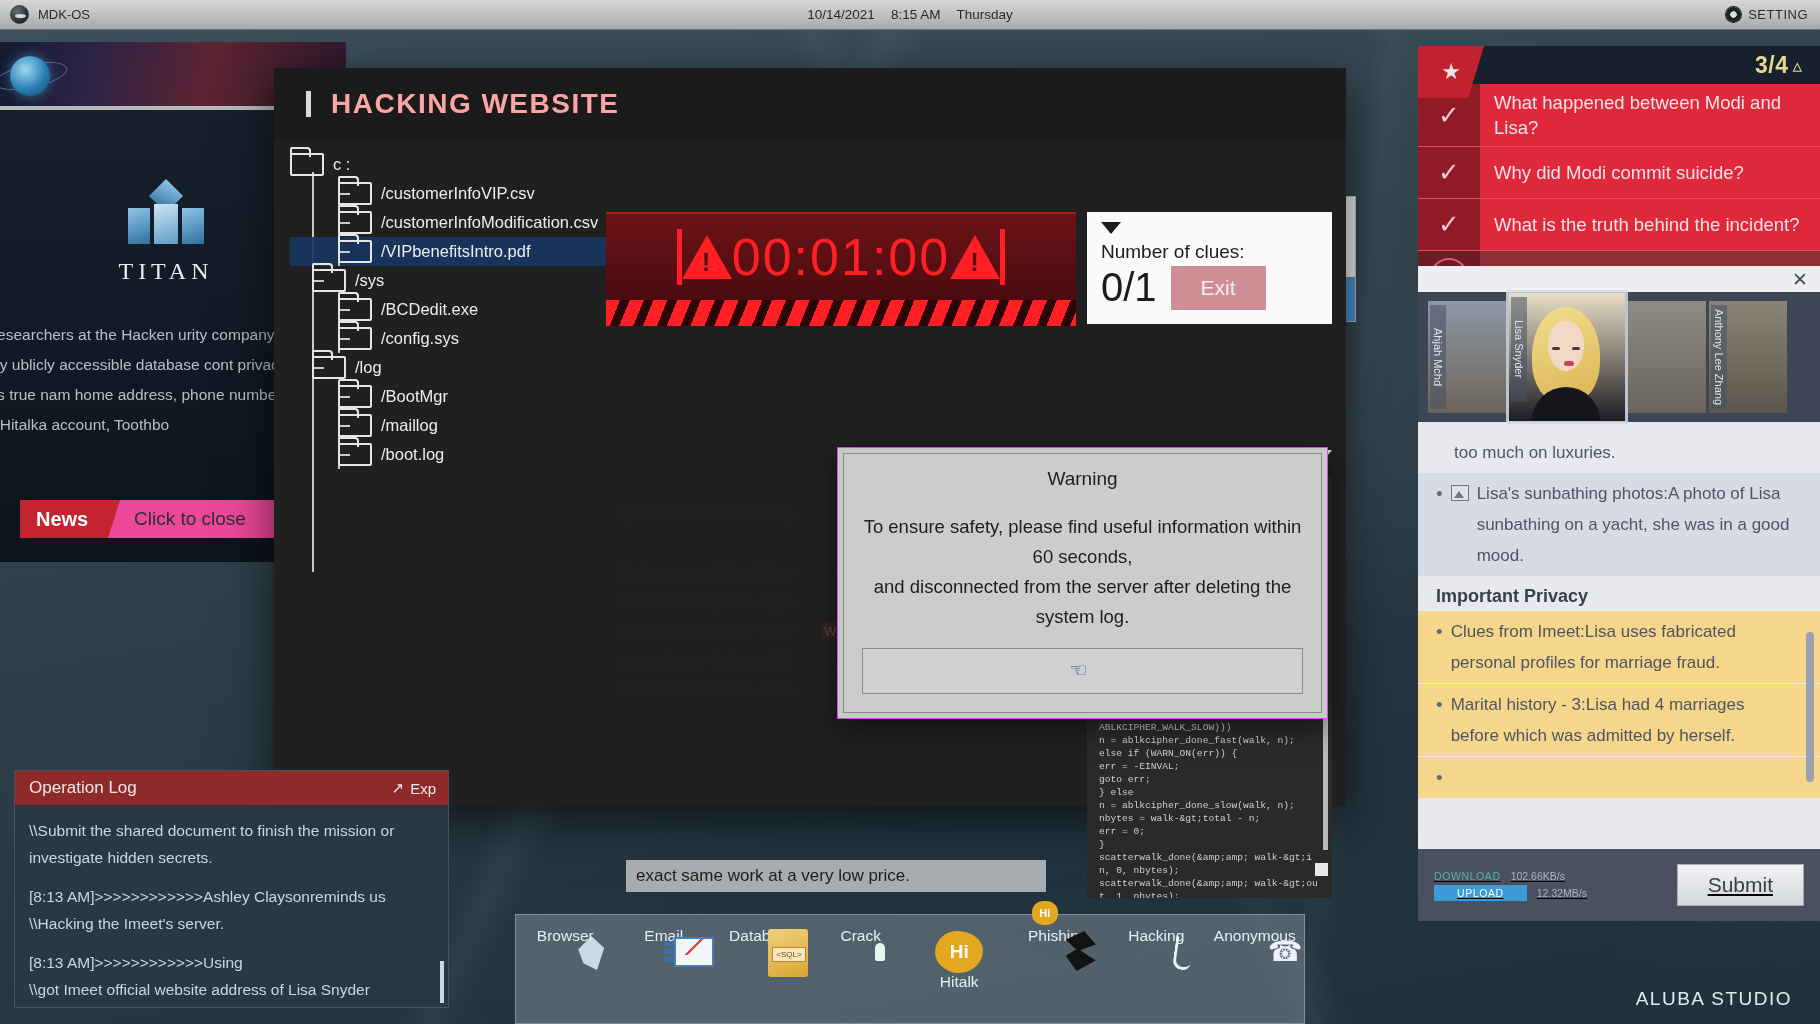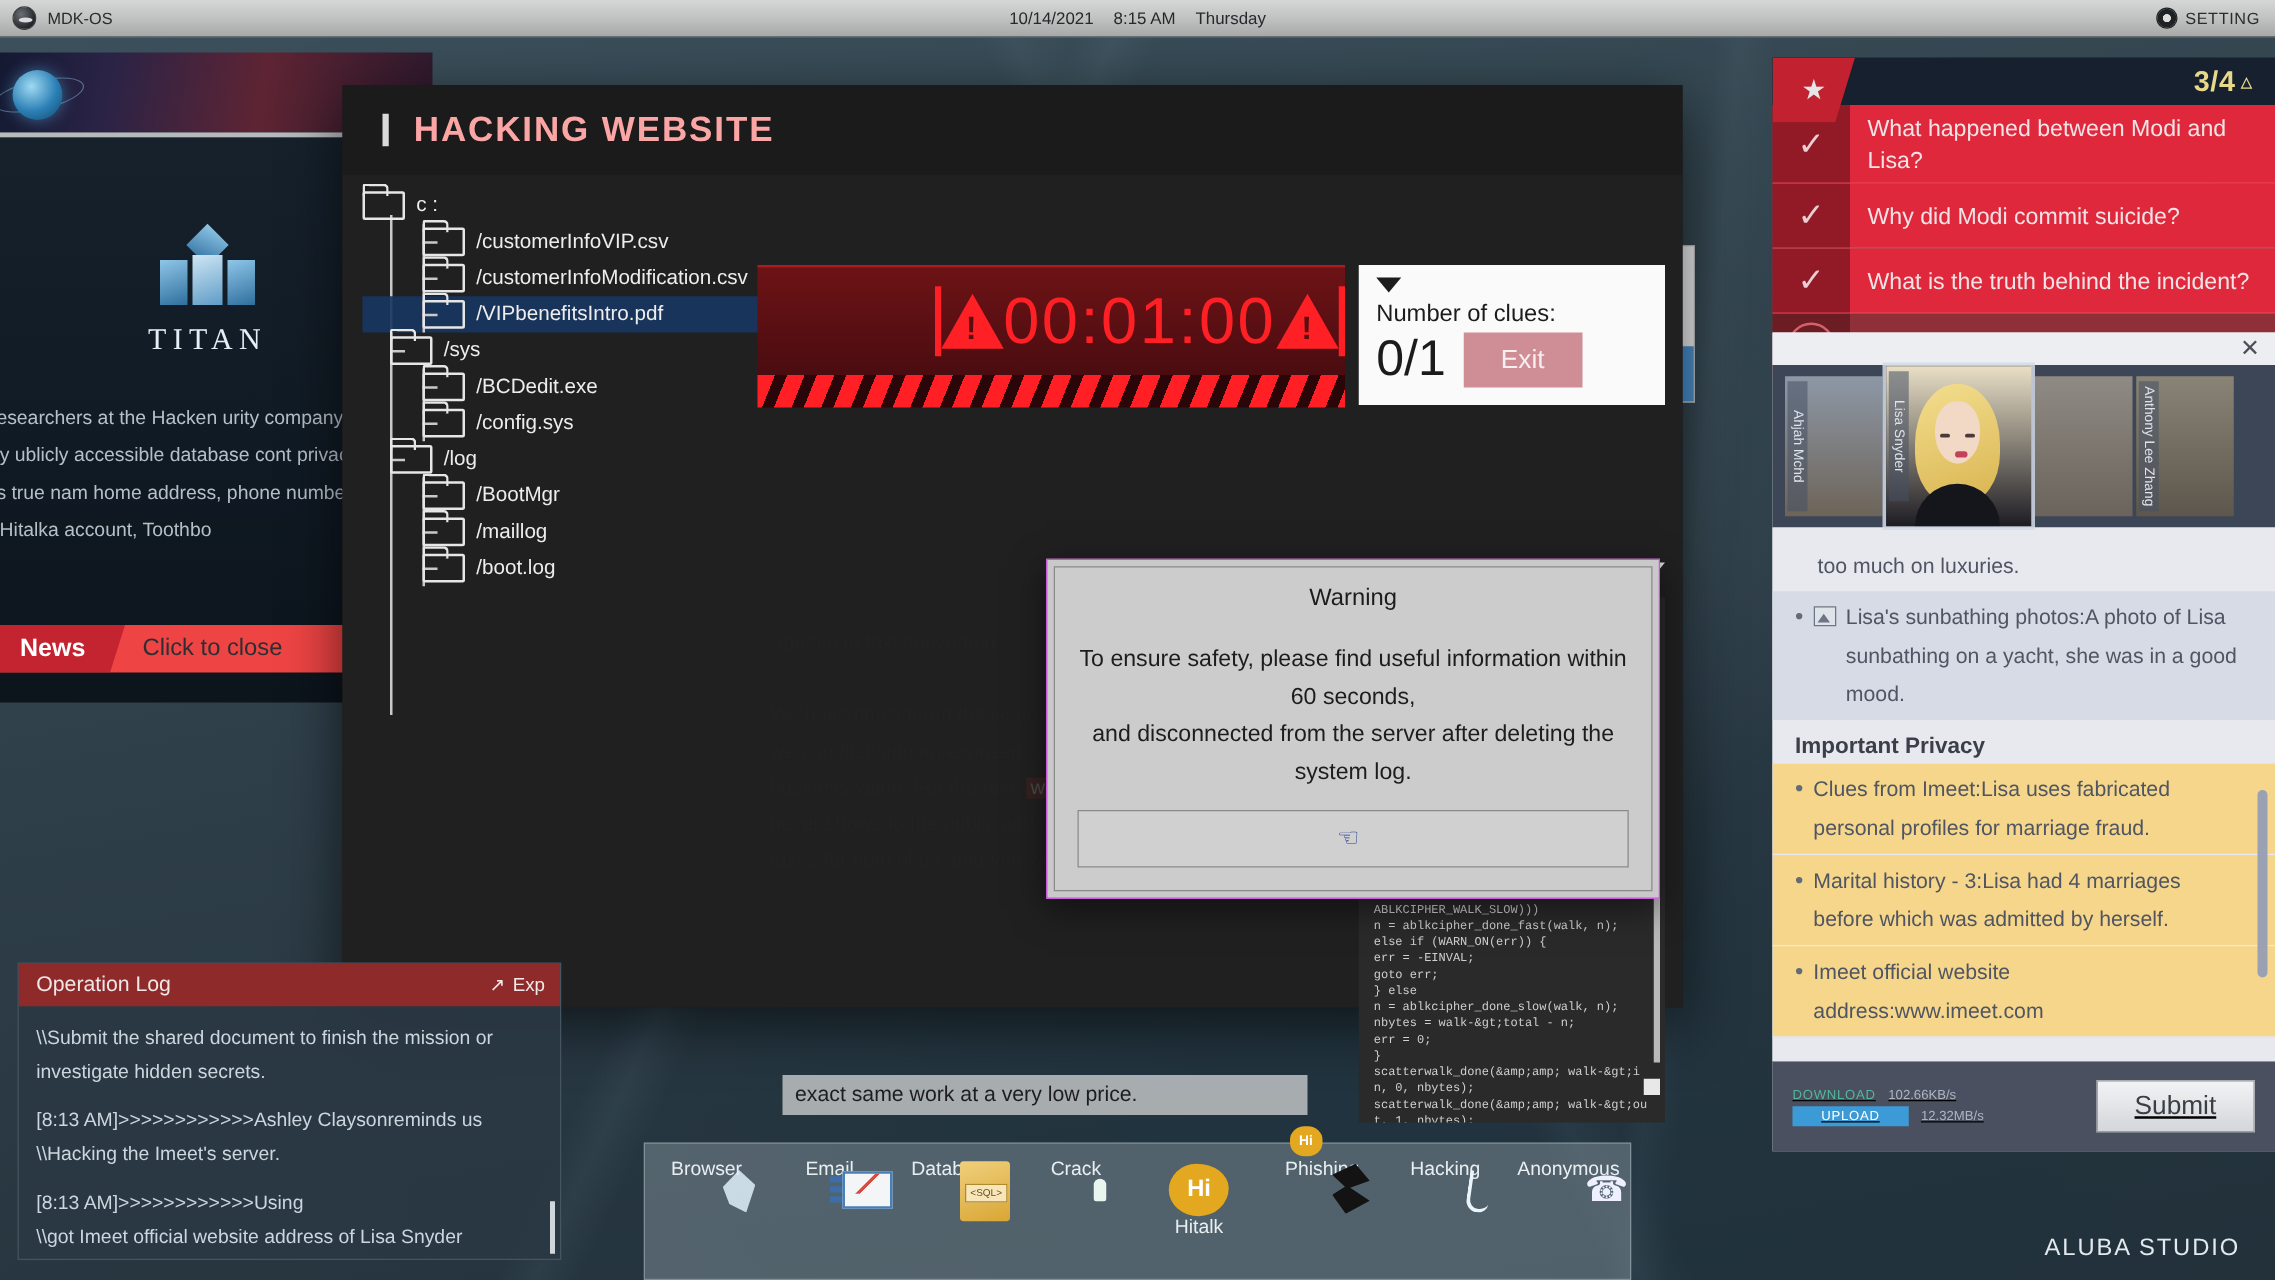--- a/index.html
+++ b/index.html
@@ -78,22 +78,22 @@
   .tm2{ left:4px; top:24px; width:22px;height:36px; }
   .tm3{ left:30px; top:20px; width:24px;height:40px; background:linear-gradient(160deg,#cfe6f5,#5f9cc6)!important; }
   .tm4{ left:58px; top:24px; width:22px;height:36px; }
   .titan-word{ margin-top:8px; color:#e4eef4; font-family:"Liberation Serif",serif;
      font-size:24px; letter-spacing:5px; }
   .news-text{
     position:absolute; left:-38px; top:210px; width:400px;
     color:#c3ced6; font-size:15.5px; line-height:30px; opacity:.92;
   }
   #news-tab{
-    position:absolute; left:0; top:500px; width:330px; height:38px;
-    background:#ef4444; display:flex; align-items:center; z-index:6;
+    position:absolute; left:20px; top:500px; width:330px; height:38px;
+    background:#ec4899; display:flex; align-items:center; z-index:6;
   }
   #news-tab .nt-red{
     width:100px;height:38px;background:#c32430;color:#fff;font-weight:bold;font-size:20px;
     display:flex;align-items:center;padding-left:16px;
     clip-path:polygon(0 0,100% 0,88% 100%,0 100%);
   }
   #news-tab .nt-label{ margin-left:14px; color:#2b2f33; font-size:19px; }
 
   
   #hackwin{
@@ -126,21 +126,21 @@
   .ft-row.sel{ background:rgba(24,54,96,.92); }
   .ft-line{ position:absolute; background:#c9c9c9; width:1.5px; }
   .ft-tick{ position:absolute; background:#c9c9c9; height:1.5px; }
 
   
   #timer{
     position:absolute; left:332px; top:72px; width:470px; z-index:7;
   }
   #timer .tbox{
     height:88px; background:linear-gradient(180deg,#6d1316,#4a0c10);
-    display:flex;align-items:center;justify-content:flex-end;
+    display:flex;align-items:center;justify-content:center;
     padding:0 0; border-top:2px solid #b01b1f;
   }
   #timer .tick{ width:5px;height:56px;background:#ff1f24; }
   .warn-tri{ width:0;height:0;border-left:25px solid transparent;border-right:25px solid transparent;
     border-bottom:44px solid transparent; position:relative; }
   .warn-tri:before{
     content:""; position:absolute; left:-25px; top:0;
     width:0;height:0;border-left:25px solid transparent;border-right:25px solid transparent;
     border-bottom:44px solid #ff2026;
   }
@@ -659,21 +659,20 @@
         <div class="ev-item ev-yellow">
           <span class="bul">•</span>
           <span>Clues from Imeet:Lisa uses fabricated personal profiles for marriage fraud.</span>
         </div>
         <div class="ev-item ev-yellow">
           <span class="bul">•</span>
           <span>Marital history - 3:Lisa had 4 marriages before which was admitted by herself.</span>
         </div>
         <div class="ev-item ev-yellow">
           <span class="bul">•</span>
-          <span>Imeet official website address:www.imeet.com</span>
         </div>
       </div>
     <span id="ev-scroll"></span>
   </div>
   <div id="ev-foot">
     <div>
       <div class="net-line">
         <span class="tag-dl">DOWNLOAD</span>
         <span class="net-val">102.66KB/s</span>
       </div>

